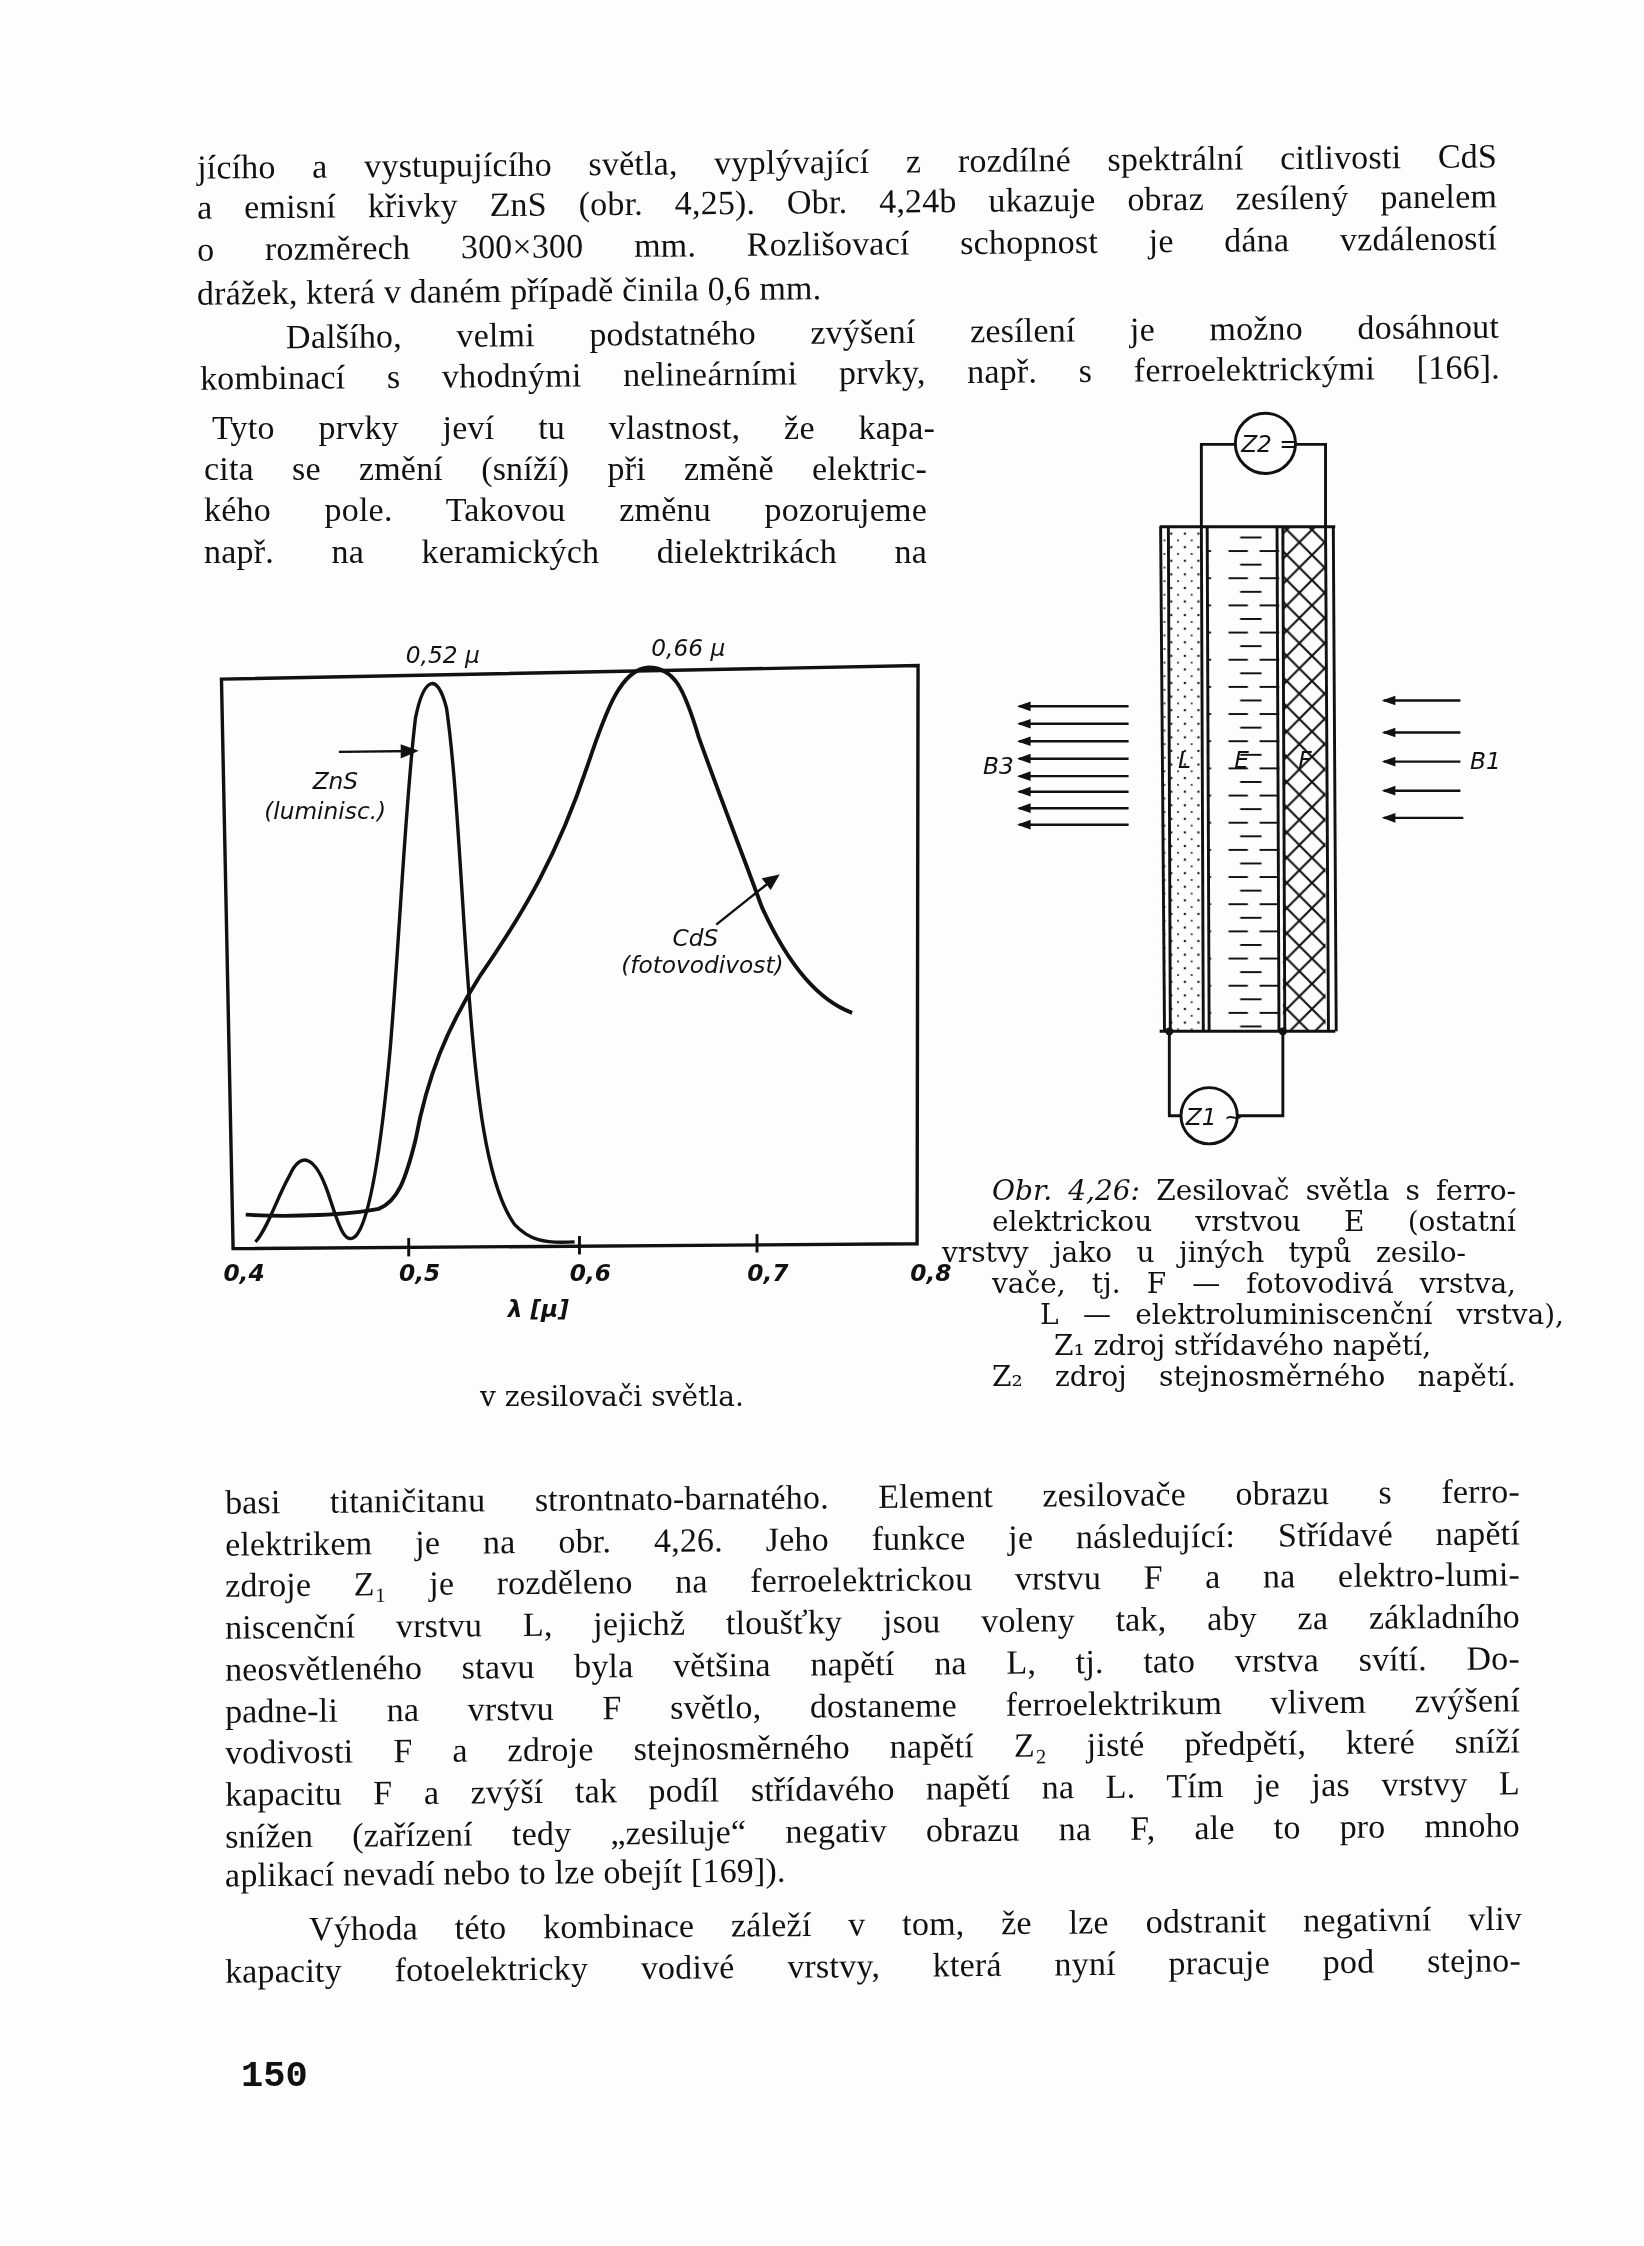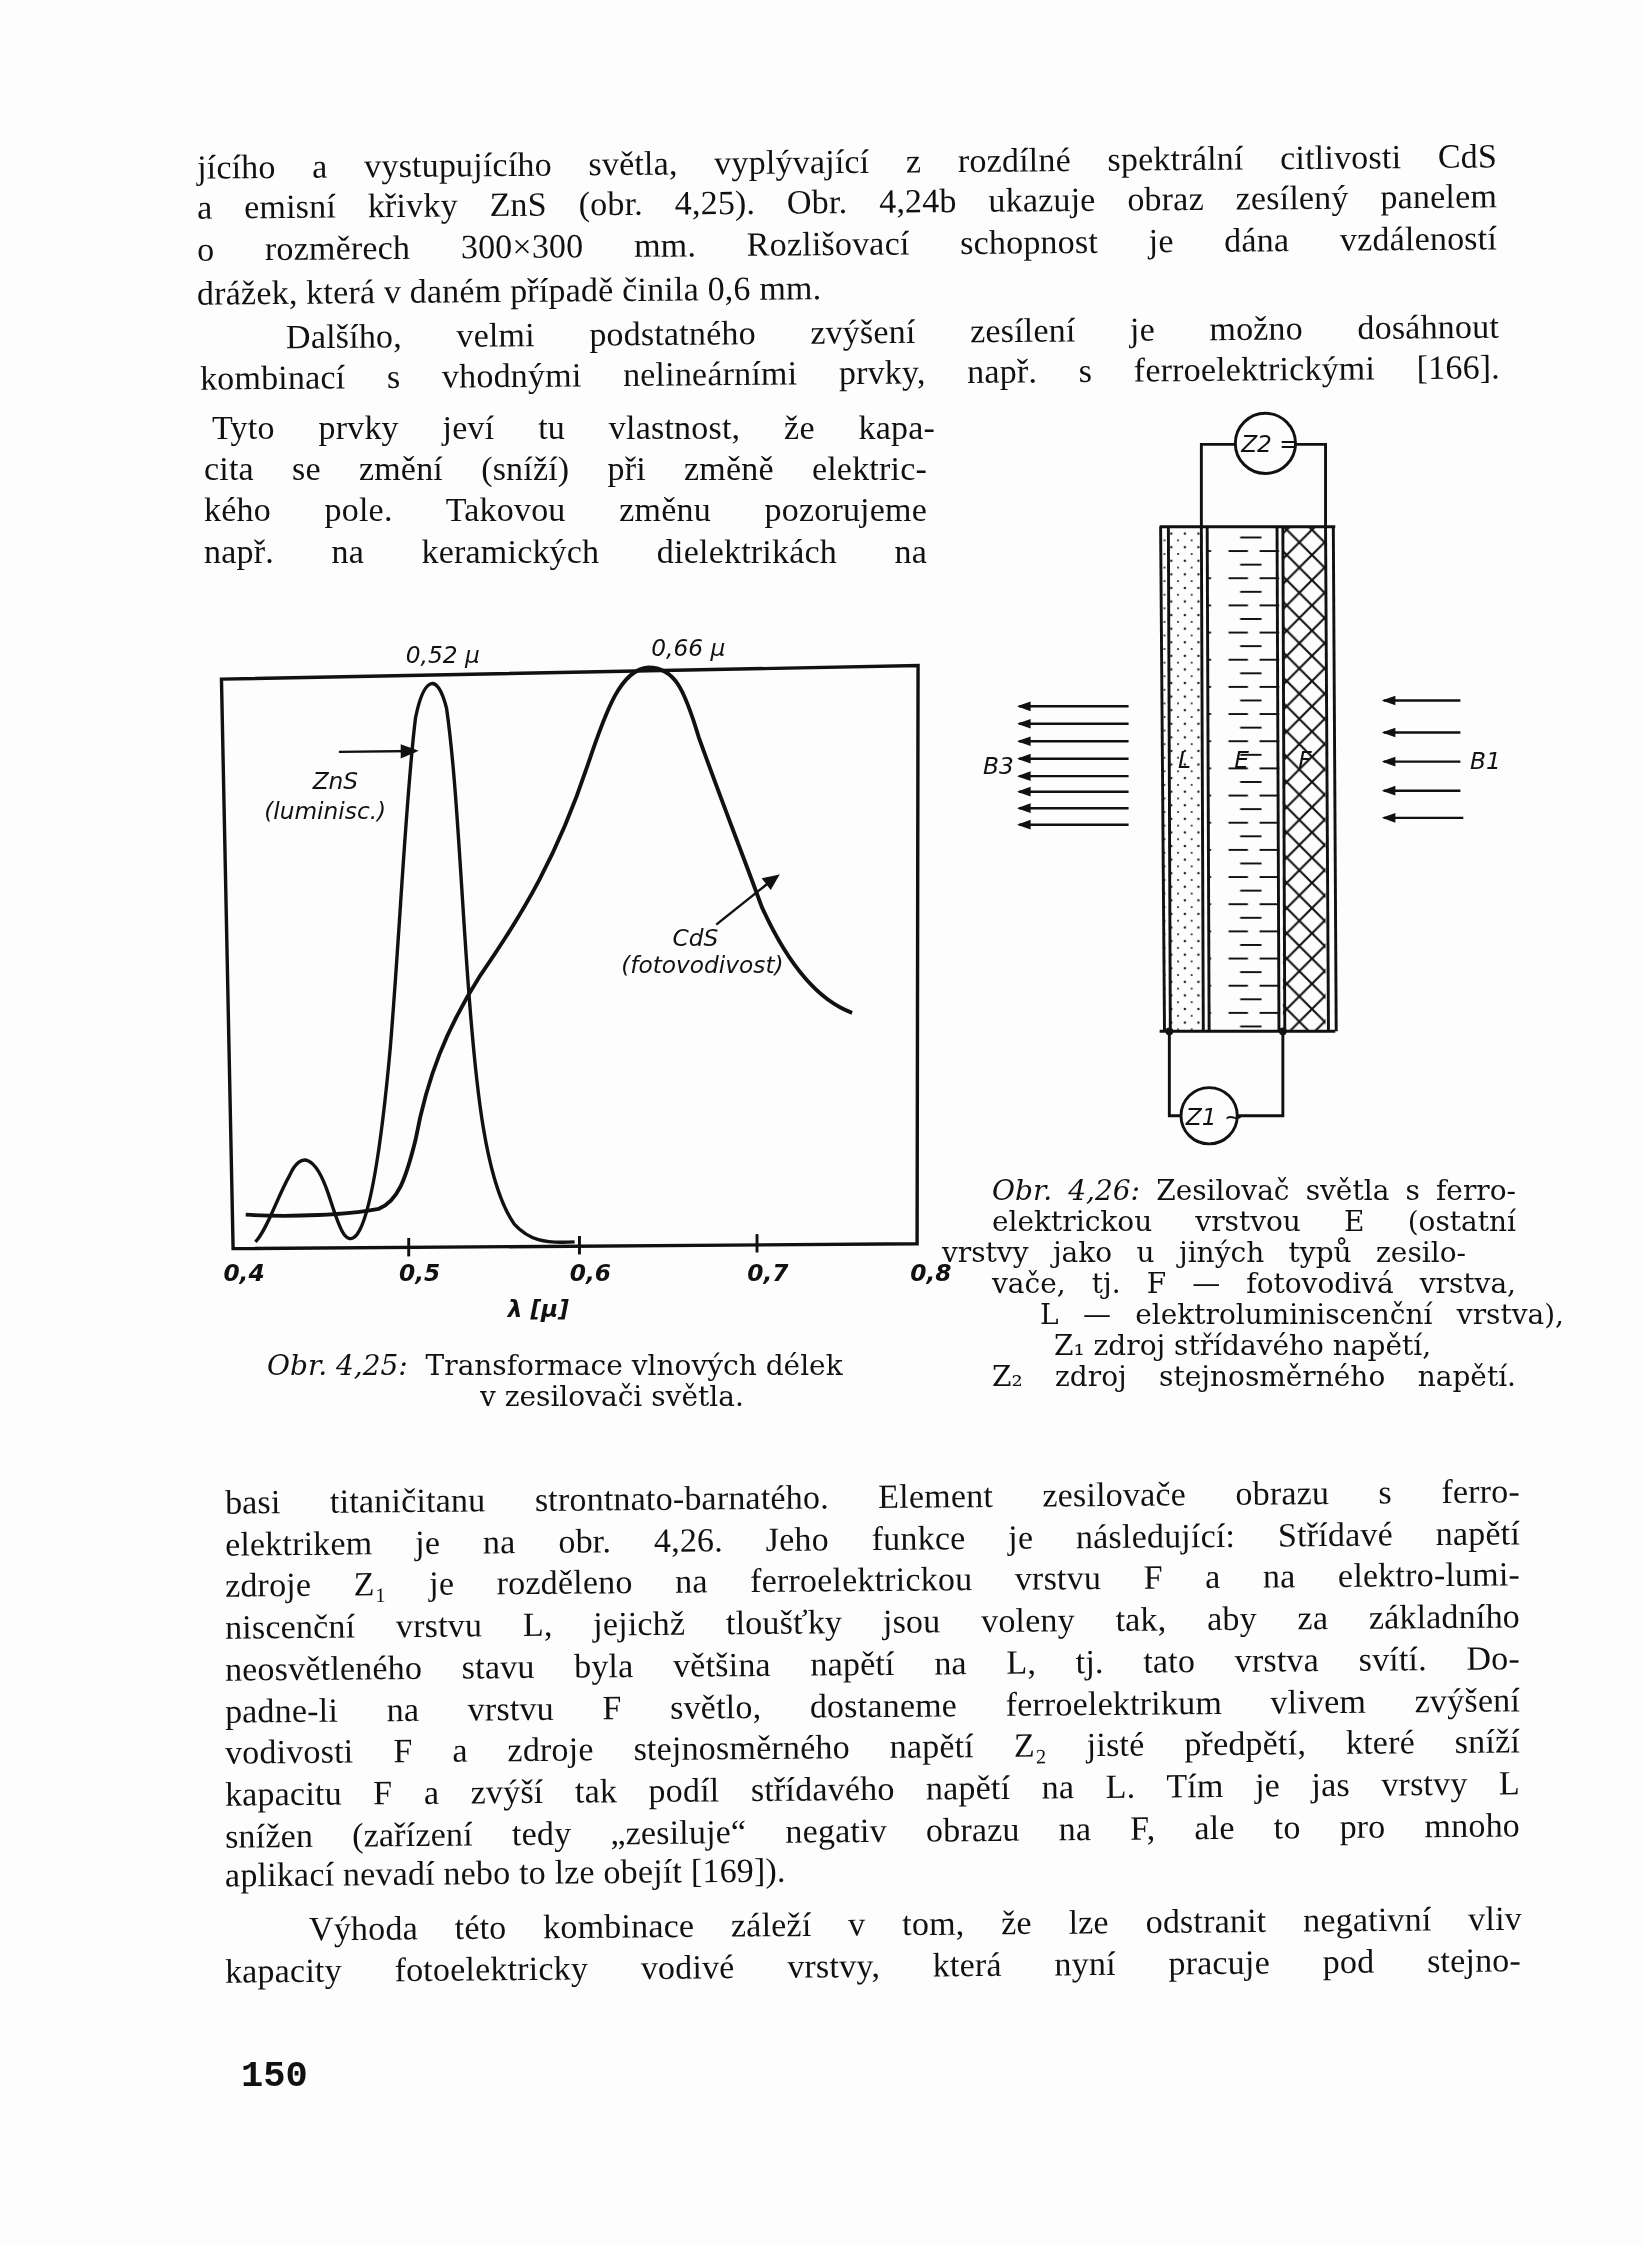--- a/index.html
+++ b/index.html
@@ -83,24 +83,20 @@
     <g class="fig-label" style="font-weight:bold;">
       <text class="fig-label" x="230" y="1320" style="font-weight:bold">0,4</text>
       <text class="fig-label" x="411" y="1320" style="font-weight:bold">0,5</text>
       <text class="fig-label" x="587" y="1320" style="font-weight:bold">0,6</text>
       <text class="fig-label" x="770" y="1320" style="font-weight:bold">0,7</text>
       <text class="fig-label" x="938" y="1320" style="font-weight:bold">0,8</text>
     </g>
     <text class="fig-label" x="523" y="1357" style="font-weight:bold">λ [μ]</text>
   </svg>
 
-  <div class="cap" style="left:267px; top:1351px;">
-    <i>Obr. 4,25:</i>&nbsp;
-    <span>Transformace vlnových délek</span>
-  </div>
   <div class="cap" style="left:432px; top:1382px;margin-left:48px;">v zesilovači světla.</div>
 
   <svg width="1645" height="2246" viewBox="0 0 1695 2315">
     <defs>
       <pattern id="hatch" width="26" height="26" patternUnits="userSpaceOnUse">
         <path d="M0 0 L26 26 M26 0 L0 26" stroke="#111" stroke-width="2.2"></path>
       </pattern>
       <pattern id="dots" width="14" height="14" patternUnits="userSpaceOnUse">
         <circle cx="3" cy="4" r="1.3" fill="#222"></circle>
         <circle cx="10" cy="11" r="1.1" fill="#222"></circle>

